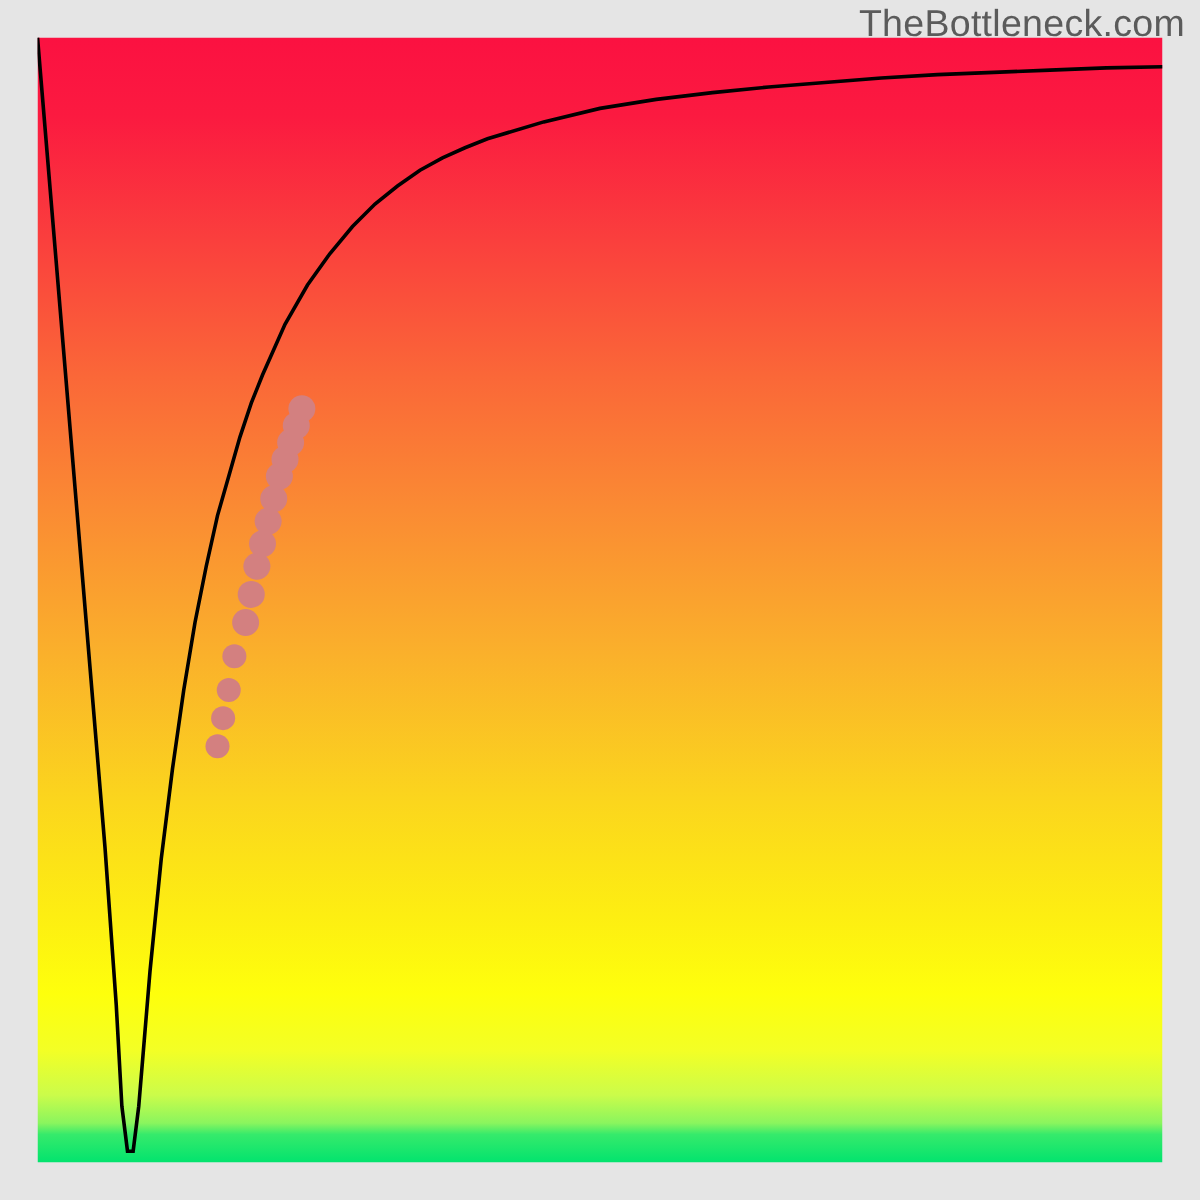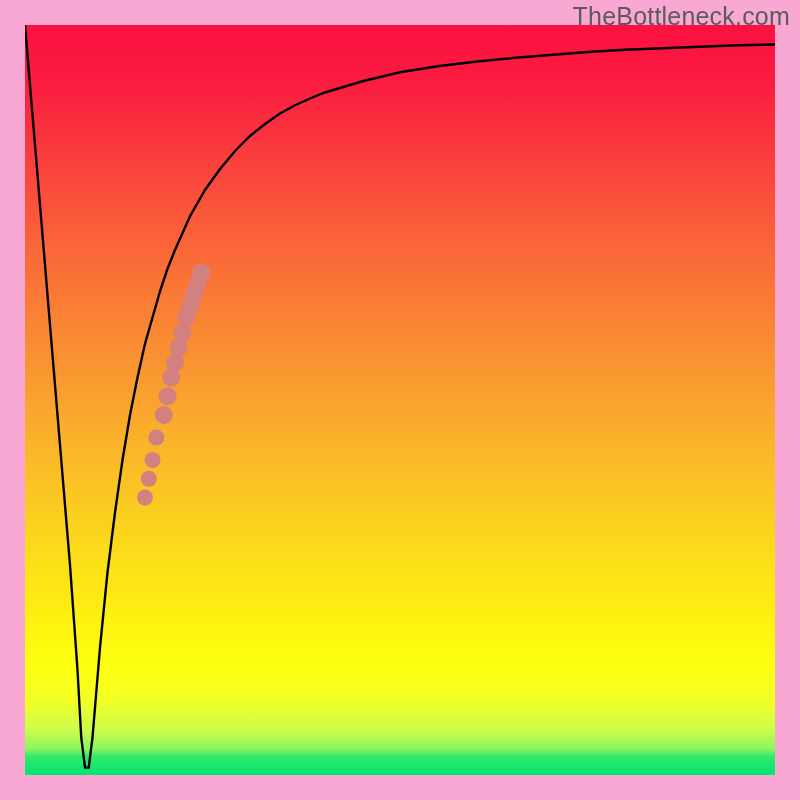--- a/index.html
+++ b/index.html
@@ -5,21 +5,21 @@
   body {
     margin: 0;
     padding: 0;
     background: #fff;
     font-family: Arial, Helvetica, sans-serif;
   }
   .canvas {
     position: relative;
     width: 800px;
     height: 800px;
-    background: #f9a8d4;
+    background: #e5e5e5;
   }
   .watermark {
     position: absolute;
     top: 2px;
     right: 10px;
     color: #5b5b5b;
     font-size: 25px;
     font-weight: 500;
     letter-spacing: 0.2px;
     z-index: 10;

